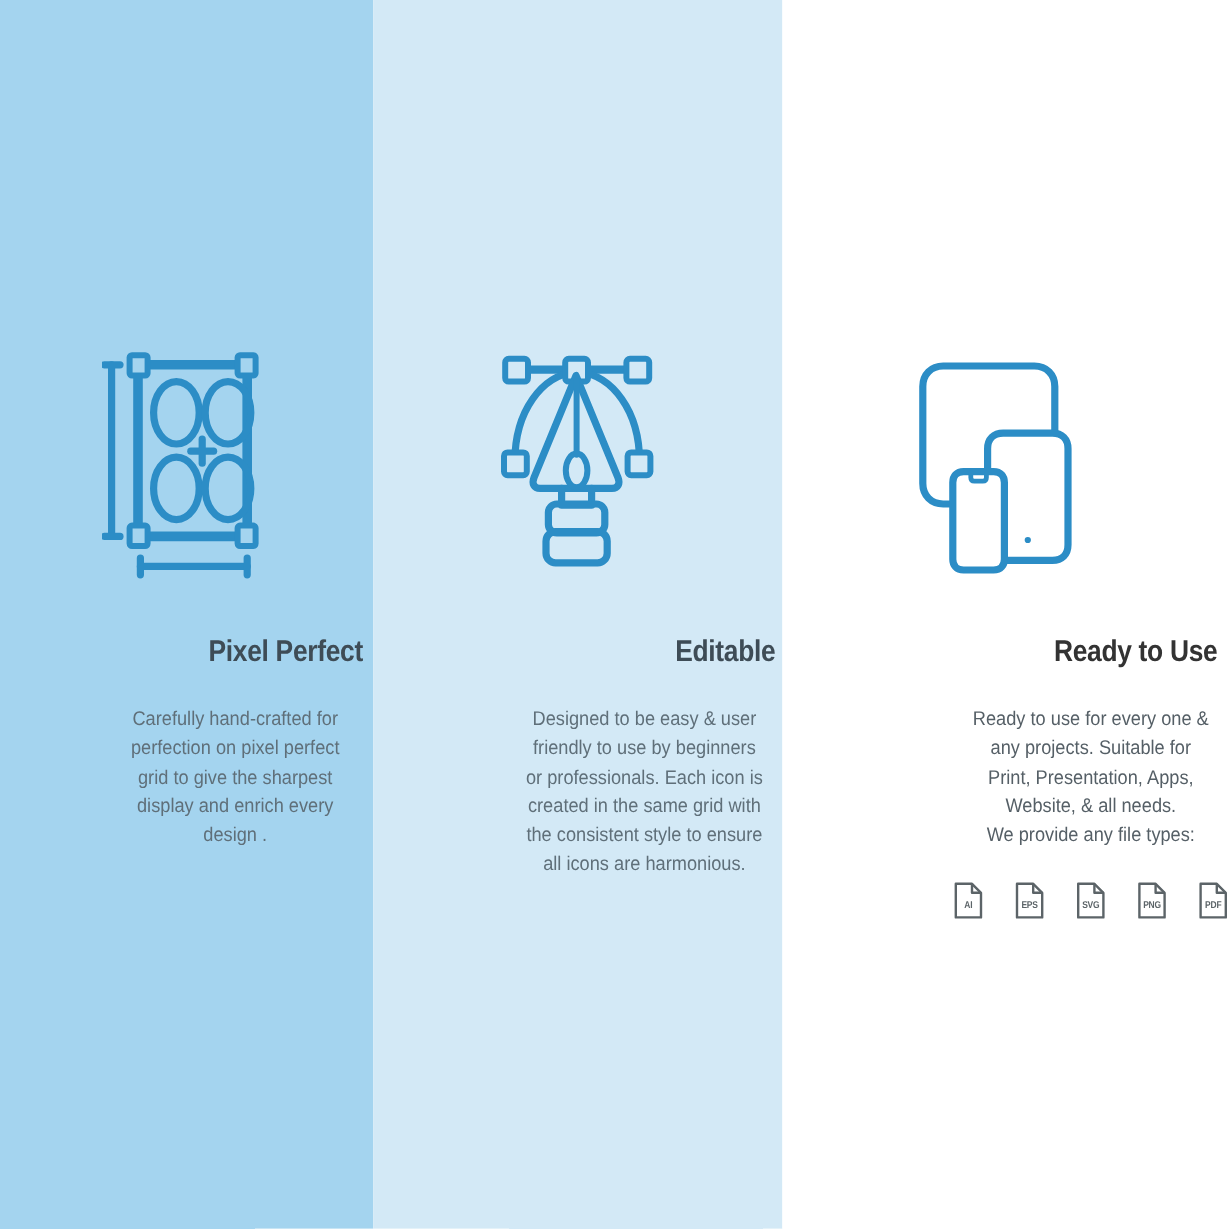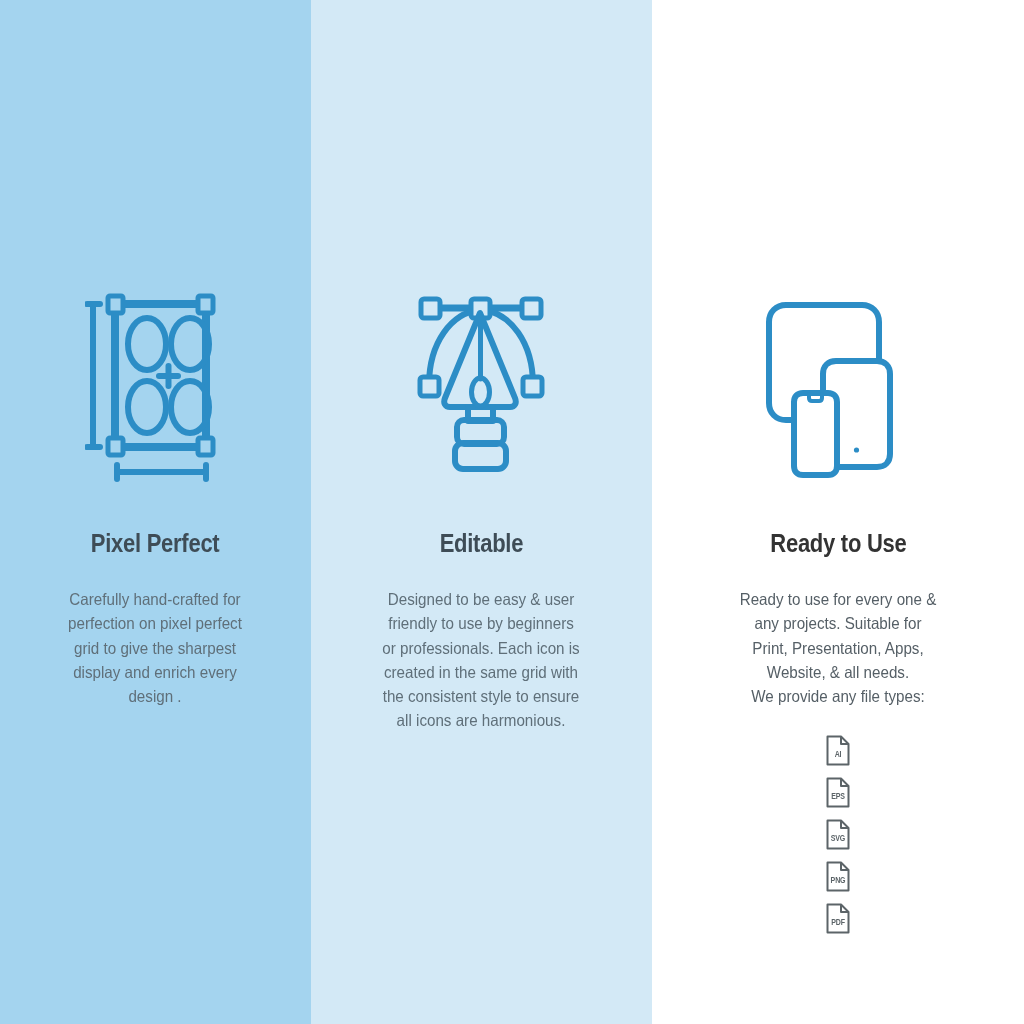--- a/index.html
+++ b/index.html
@@ -31,21 +31,21 @@
   .panel-2 { width: 374px; background: #d3e9f6; }
   .panel-3 { width: 408px; background: #ffffff; }
 
   .panel-inner {
     position: absolute;
     left: 0;
     right: 0;
     top: 0;
     display: flex;
     flex-direction: column;
-    align-items: center;
+    align-items: flex-end;
   }
 
   .icon-wrap {
     height: 200px;
     width: 100%;
     display: flex;
     align-items: center;
     justify-content: center;
   }
 
@@ -68,24 +68,24 @@
     line-height: 24.3px;
     text-align: center;
     width: 230px;
     transform: scaleX(0.92);
   }
 
   .body-line { display: block; white-space: nowrap; }
 
   .formats {
     display: flex;
-    flex-direction: column;
+    flex-direction: row;
     align-items: center;
     justify-content: center;
-    gap: 9px;
+    gap: 25px;
   }
 
   .format-badge {
     position: relative;
     width: 26px;
     height: 33px;
   }
   .format-badge svg { display: block; }
   .format-label {
     position: absolute;

